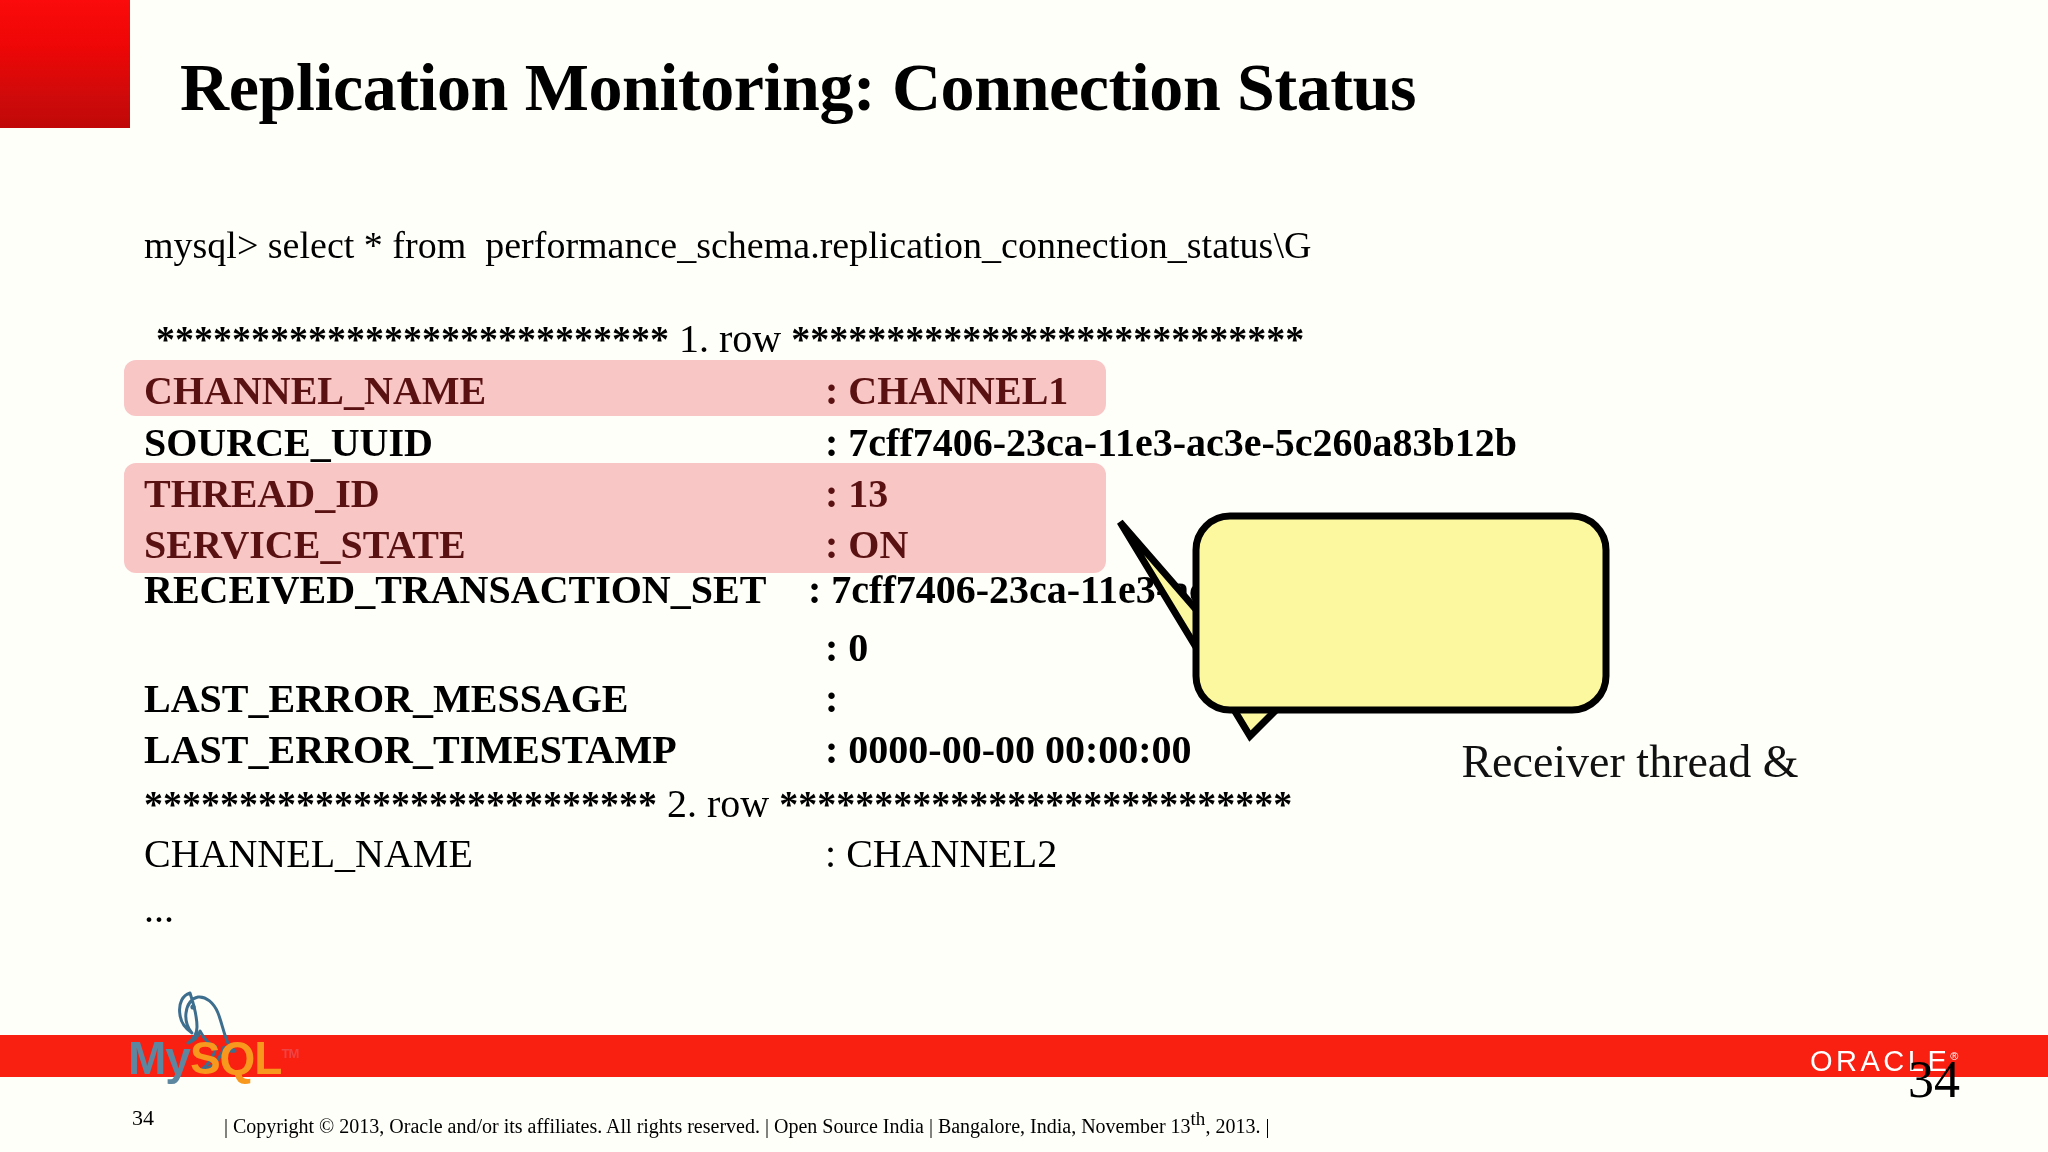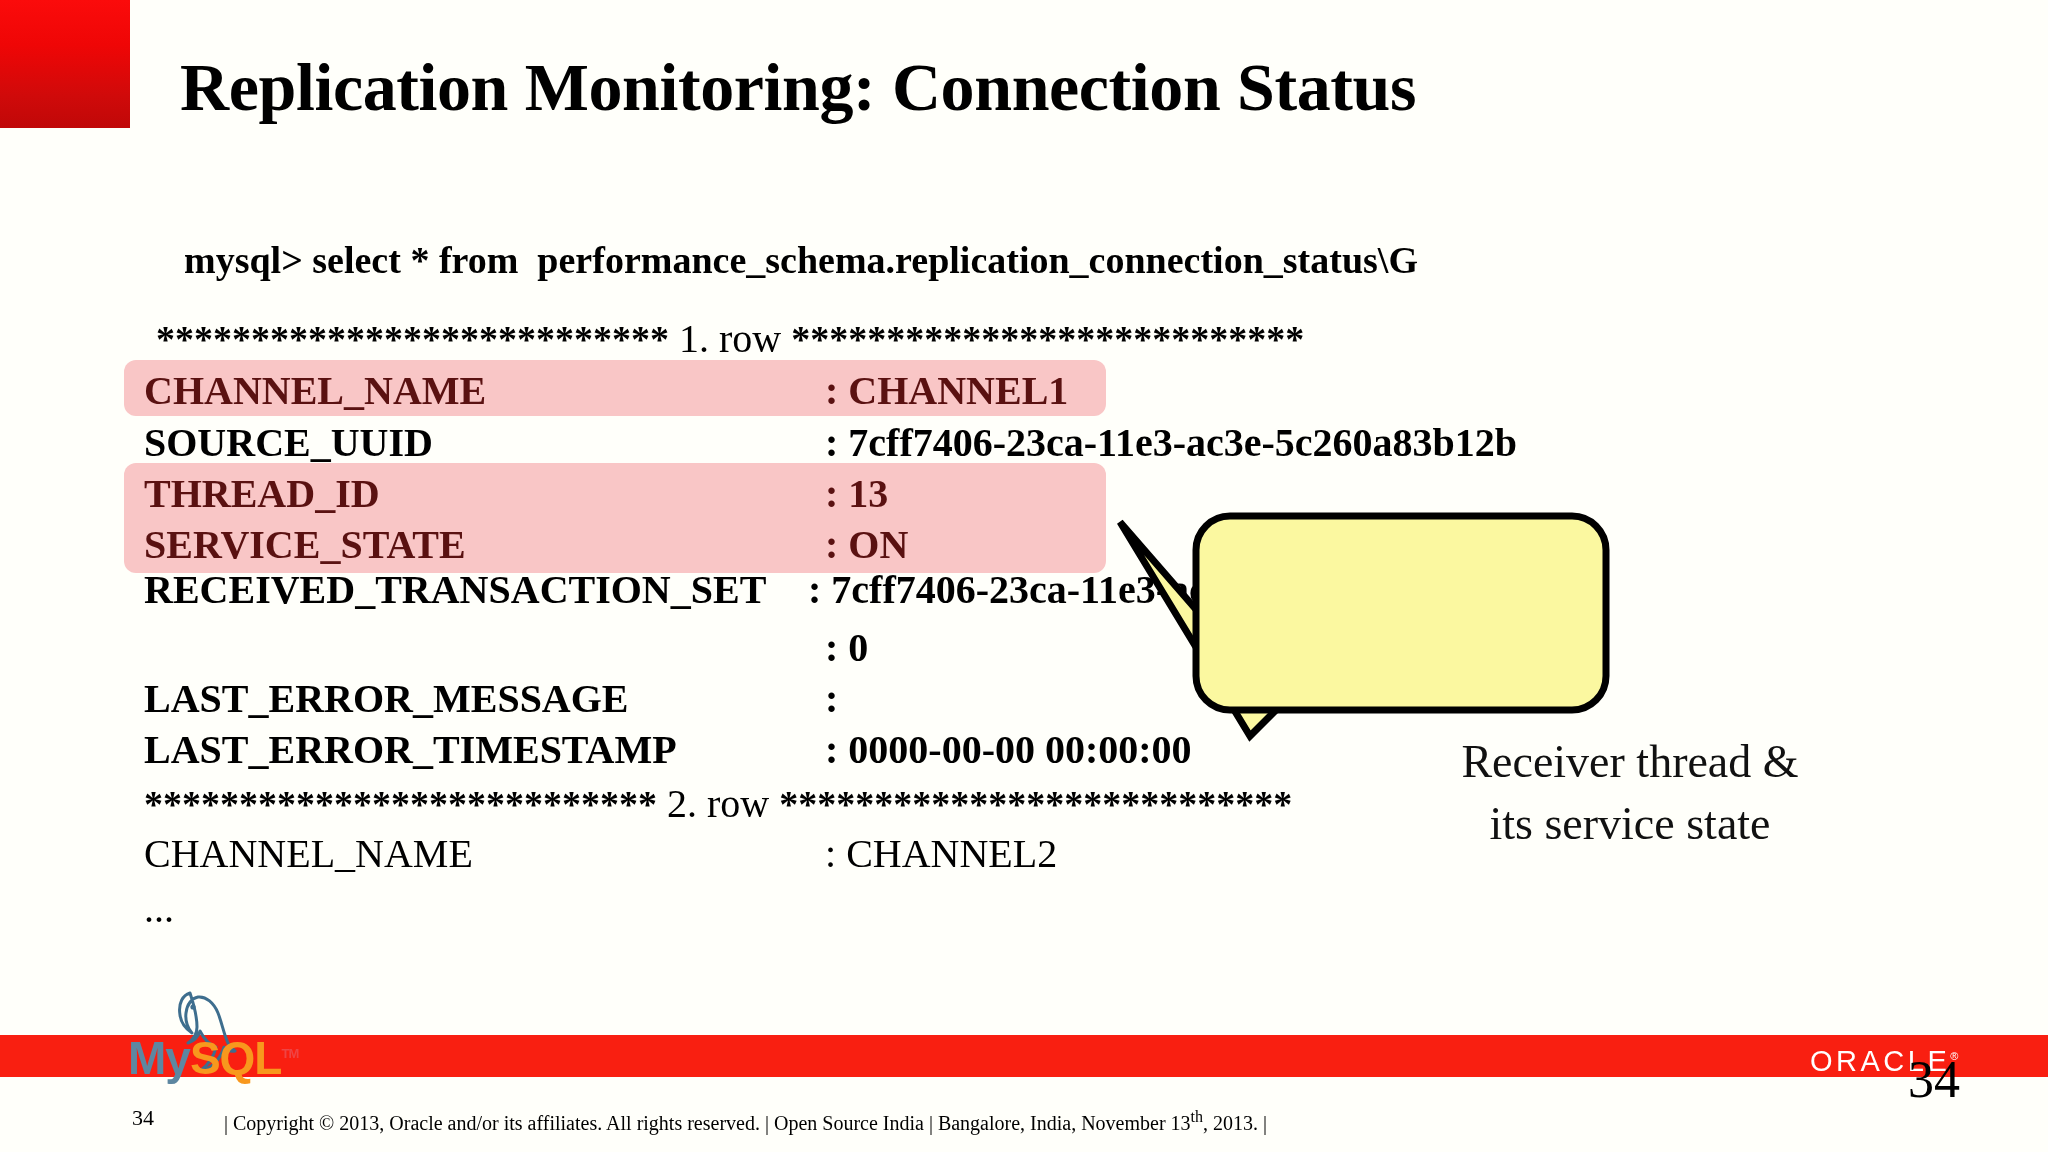--- a/index.html
+++ b/index.html
@@ -48,24 +48,23 @@
     height: 1000px;
   }
   .line {
     position: absolute;
     white-space: pre;
     color: #000000;
     font-family: "Liberation Serif", "DejaVu Serif", serif;
   }
   .query-line {
     left: 144px;
-    top: 238px;
+    top: 223px;
     font-size: 38px;
-    font-weight: bold;
-    margin-left: 40px;
+    font-weight: normal;
   }
   .stars-line {
     font-size: 38px;
     font-weight: bold;
     letter-spacing: 0px;
   }
   .stars-1 { left: 144px; top: 315px; margin-left: 12px; }
   .stars-2 { left: 144px; top: 780px; }
   .stars-line .rowlabel {
     font-weight: normal;
@@ -210,21 +209,21 @@
     color: #000000;
   }
   .copyright {
     position: absolute;
     left: 224px;
     top: 1108px;
     font-size: 20px;
     color: #000000;
     white-space: nowrap;
   }
-  .sup { font-size: 16px; vertical-align: super; }
+  .sup { font-size: 19px; vertical-align: super; }
 </style>
 </head>
 <body>
 
 <div id="slide">
 
   <div class="corner-block"></div>
 
   <div class="slide-title">Replication Monitoring: Connection Status</div>
 
@@ -287,21 +286,20 @@
   </div>
 
   <div class="callout-wrap">
     <svg class="callout-svg" width="520" height="400" viewBox="0 0 520 400" xmlns="http://www.w3.org/2000/svg">
       <path d="M 30 22 L 190 206 L 160 236 Z" fill="#fbf8a0" stroke="#000000" stroke-width="7" stroke-linejoin="miter"></path>
       <rect x="6" y="16" width="410" height="194" rx="34" ry="34" transform="translate(100,0)" fill="#fbf8a0" stroke="#000000" stroke-width="7"></rect>
     </svg>
   </div>
   <div class="callout-text">
     <div>Receiver thread &amp;</div>
-    <div>its service state</div>
   </div>
 
   <div class="red-bar"></div>
 
   <div class="mysql-logo">
     <svg width="140" height="96" viewBox="0 0 140 96" xmlns="http://www.w3.org/2000/svg">
       <path d="M 62 8 C 55 10 50 18 52 30 C 53 38 58 44 64 48 C 60 44 57 36 58 28 C 59 19 64 13 70 12 C 78 11 86 18 90 28 C 94 38 96 50 100 58 C 102 62 104 64 107 66 C 103 67 99 65 96 62 C 92 76 82 84 72 86 C 80 80 86 72 88 62 C 82 60 76 54 72 46 C 70 52 66 56 60 58 C 66 54 69 48 69 42 C 69 32 66 20 62 8 Z" fill="none" stroke="#3e6e8e" stroke-width="3" stroke-linejoin="round"></path>
       <circle cx="65" cy="22" r="2.6" fill="#3e6e8e"></circle>
     </svg>
     <div class="mysql-word"><span class="mysql-my">My</span><span class="mysql-sql">SQL</span><span class="mysql-tm">TM</span></div>

